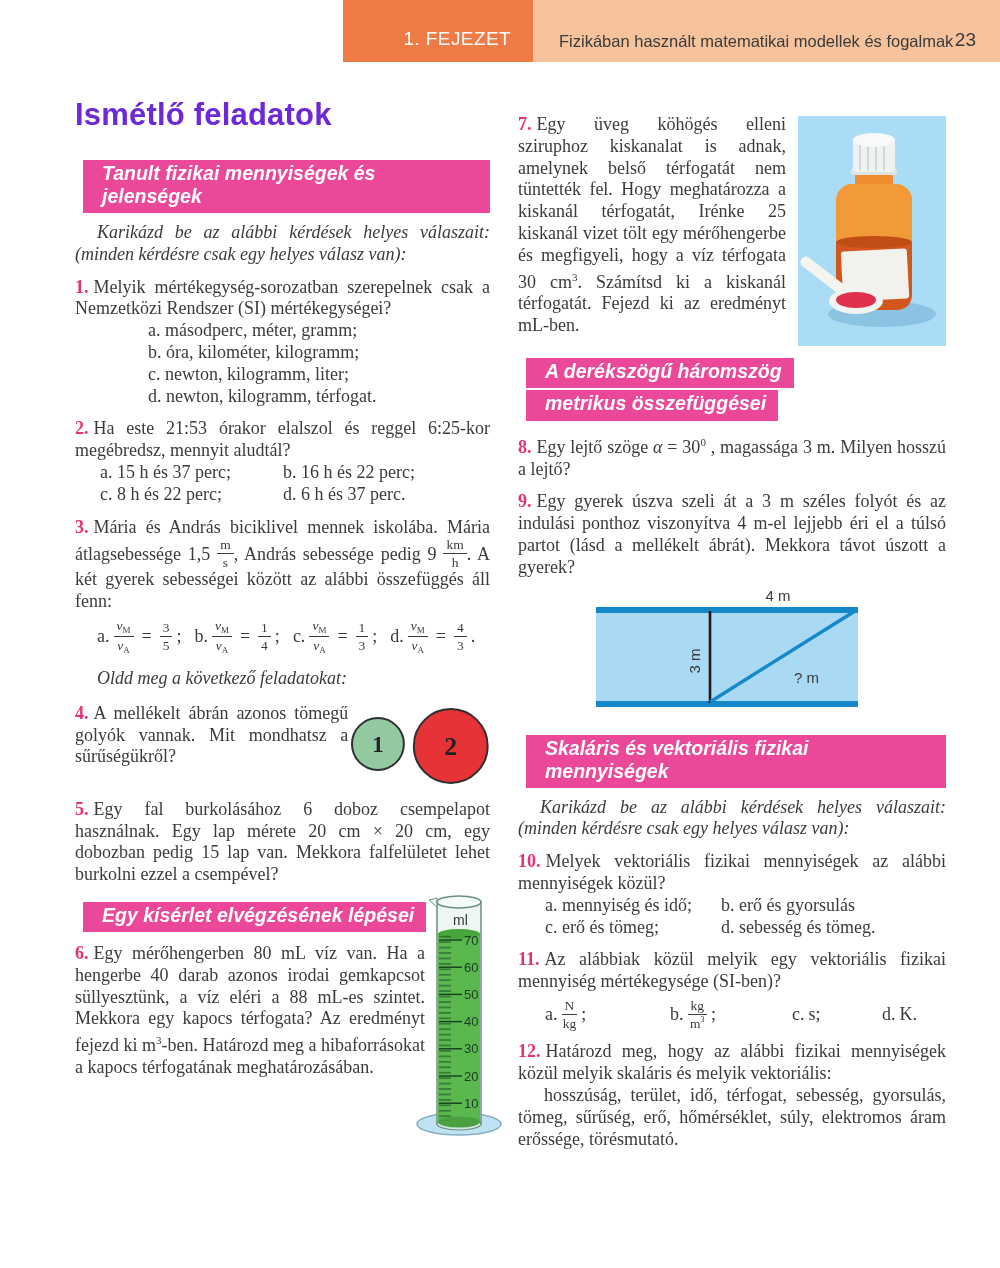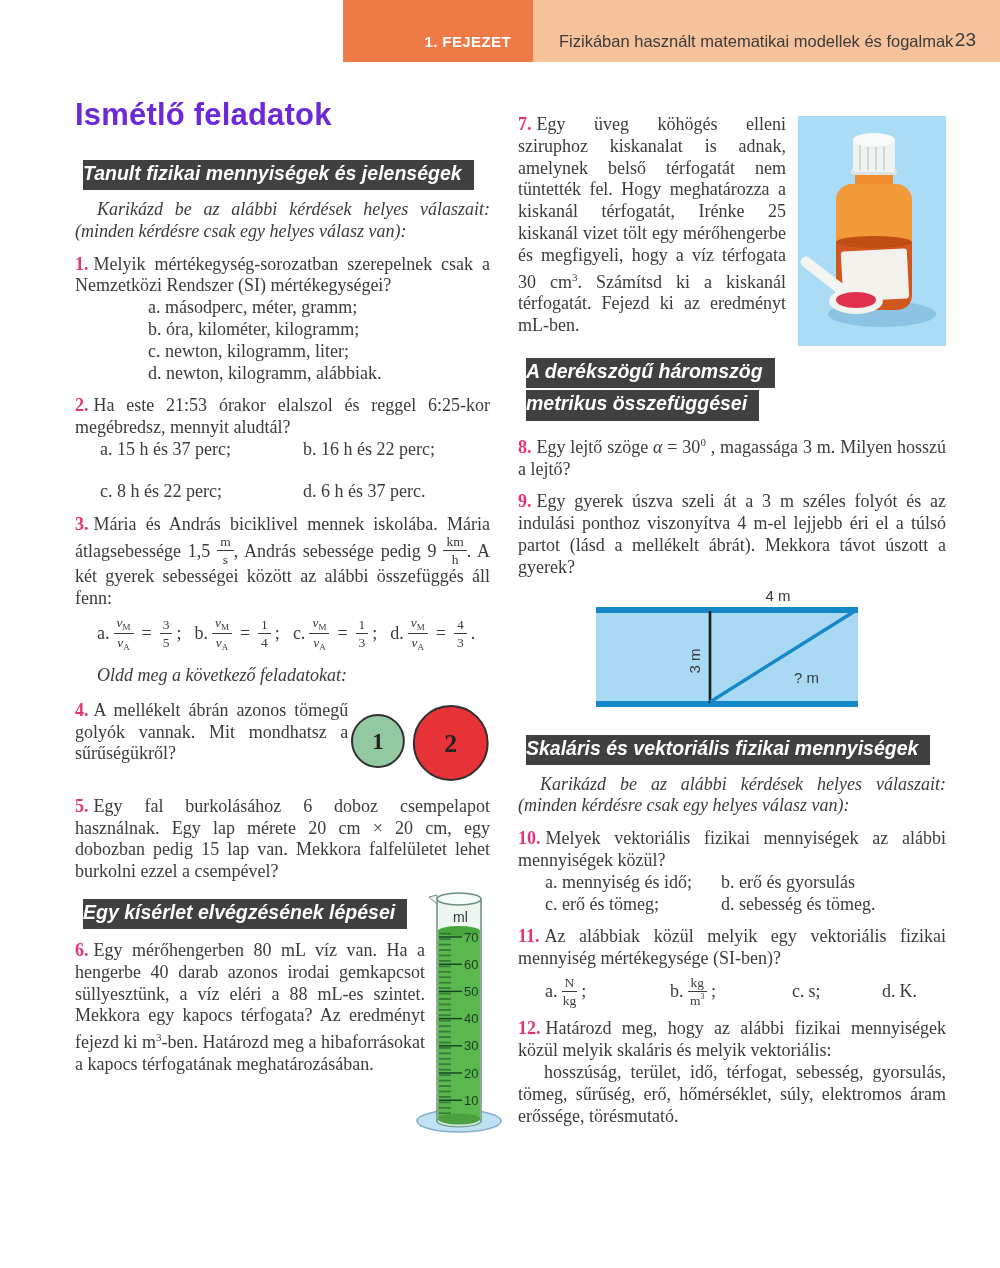--- a/index.html
+++ b/index.html
@@ -6,46 +6,46 @@
   body{
     width:1000px;height:1268px;background:#ffffff;position:relative;
     font-family:"Liberation Serif", serif;color:#3b3b3b;
     -webkit-font-smoothing:antialiased;
   }
   
   .band{position:absolute;left:343px;top:0;width:657px;height:62px;display:flex;
         font-family:"Liberation Sans", sans-serif;}
   .band-dark{width:190px;background:#ee7a45;display:flex;align-items:flex-end;
         justify-content:flex-end;padding:0 22px 12px 0;box-sizing:border-box;
-        color:#fff;font-weight:bold;font-size:15px;letter-spacing:.4px;}
+        color:#fff;font-weight:normal;font-size:19px;letter-spacing:.4px;}
   .band-light{flex:1;background:#f6c29b;display:flex;align-items:flex-end;
         padding:0 24px 11px 26px;box-sizing:border-box;color:#3b3b3b;
         font-weight:normal;font-size:16.5px;}
   .band-page{margin-left:auto;font-size:19px;}
   
   .col-left{position:absolute;left:75px;top:95px;width:415px;}
   .col-right{position:absolute;left:518px;top:95px;width:428px;}
   
   h1.page-title{font-family:"Liberation Sans",sans-serif;font-weight:bold;
         font-size:31px;color:#6d28d9;margin:2px 0 0 0;letter-spacing:.2px;}
-  .banner{display:inline-block;background:#404040;color:#fff;
+  .banner{display:inline-block;background:#ec4899;color:#fff;
         font-family:"Liberation Sans",sans-serif;font-style:italic;font-weight:bold;
-        font-size:19.5px;padding:2px 12px 5px 0;margin-left:8px;}
+        font-size:19.5px;padding:2px 12px 5px 19px;margin-left:8px;}
   .banner-stack{margin-left:8px;margin-top:12px;line-height:0;}
   .banner-stack .banner{margin-left:0;display:table;line-height:1.2;margin-bottom:2px;}
   p{margin:0;font-size:18px;line-height:21.8px;text-align:justify;}
   .italic{font-style:italic;}
   .intro{text-indent:22px;margin-top:9px;}
   .solve{margin-top:13px;text-indent:22px;text-align:left;}
   .q{margin-top:11px;}
   .qnum{font-weight:bold;color:#e53178;margin-right:5px;}
   .opts{list-style:none;margin:0;padding:0 0 0 25px;}
   .opts li{font-size:18px;line-height:21.8px;margin-left:48px;}
   .optgrid{display:grid;grid-template-columns:183px auto;padding-left:25px;
-        font-size:18px;line-height:21.8px;gap:20px;}
+        font-size:18px;line-height:21.8px;}
   .optgrid-r{display:grid;grid-template-columns:176px auto;padding-left:27px;
         font-size:18px;line-height:21.8px;}
   
   .frac{display:inline-block;vertical-align:-7px;text-align:center;line-height:1;
         font-size:13.5px;}
   .frac .fn{display:block;border-bottom:1.3px solid #3b3b3b;padding:0 3px 1.5px;}
   .frac .fd{display:block;padding-top:1.5px;}
   .var{font-style:italic;}
   sub{font-size:9px;vertical-align:-3px;}
   sup{font-size:11px;}
@@ -91,21 +91,21 @@
     <span class="banner">Tanult fizikai mennyiségek és jelenségek</span>
   </div>
 
   <p class="italic intro">Karikázd be az alábbi kérdések helyes válaszait: (minden kérdésre csak egy helyes válasz van):</p>
 
   <p class="q"><span class="qnum">1.</span><span>Melyik mértékegység-sorozatban szerepelnek csak a Nemzetközi Rendszer (SI) mértékegységei?</span></p>
   <ul class="opts">
     <li>a. másodperc, méter, gramm;</li>
     <li>b. óra, kilométer, kilogramm;</li>
     <li>c. newton, kilogramm, liter;</li>
-    <li>d. newton, kilogramm, alábbiak.</li>
+    <li>d. newton, kilogramm, térfogat.</li>
   </ul>
 
   <p class="q"><span class="qnum">2.</span><span>Ha este 21:53 órakor elalszol és reggel 6:25-kor megébredsz, mennyit aludtál?</span></p>
   <div class="optgrid">
     <span>a. 15 h és 37 perc;</span>
     <span>b. 16 h és 22 perc;</span>
     <span>c. 8 h és 22 perc;</span>
     <span>d. 6 h és 37 perc.</span>
   </div>
 

